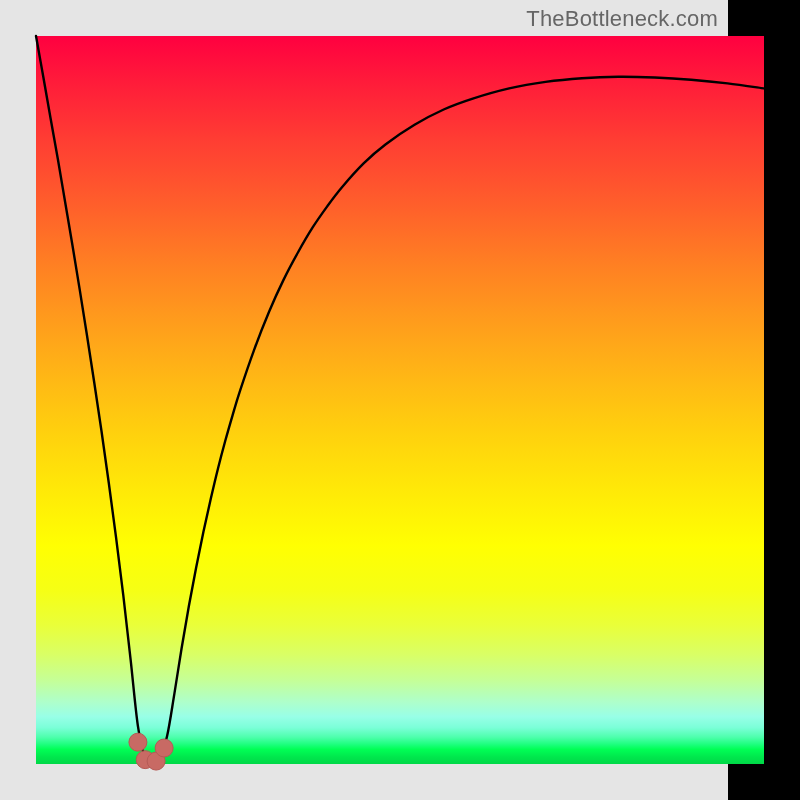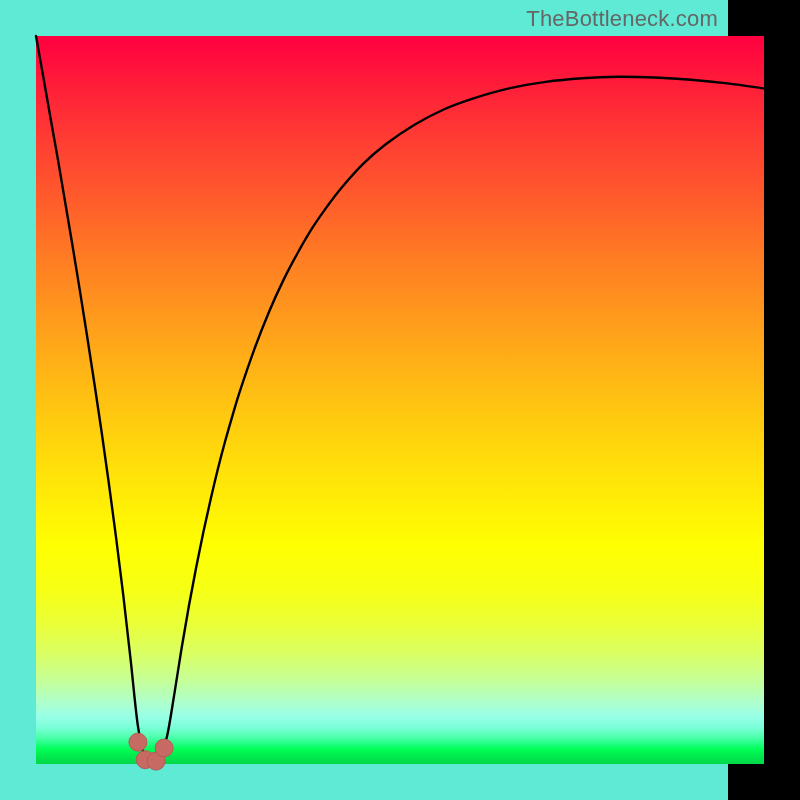--- a/index.html
+++ b/index.html
@@ -10,21 +10,21 @@
     overflow: hidden;
     background: #000;
     font-family: Arial, Helvetica, sans-serif;
   }
   .frame {
     position: absolute;
     left: 0;
     top: 0;
     width: 728px;
     height: 800px;
-    background: #5eead4;
+    background: #e5e5e5;
   }
   .plot {
     position: absolute;
     left: 36px;
     top: 36px;
     width: 728px;
     height: 728px;
     background: linear-gradient(to bottom,
       #ff0040 0%,
       #ff1a3a 6%,

